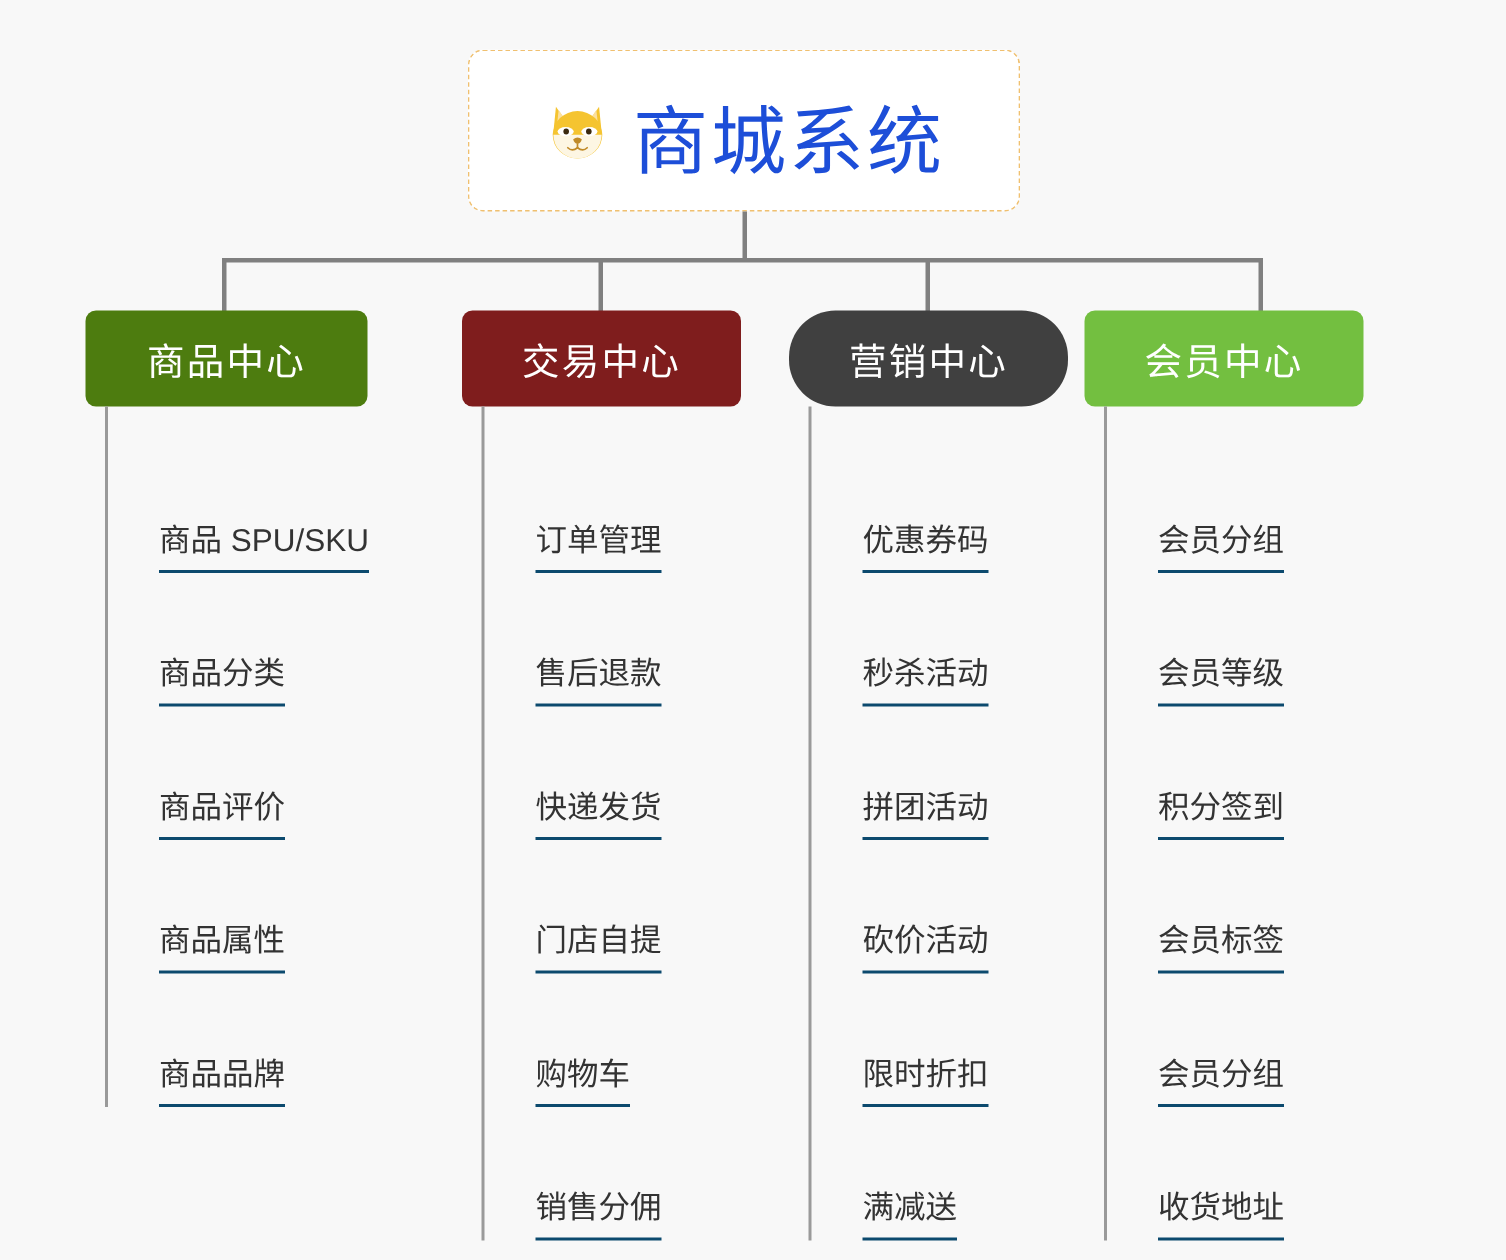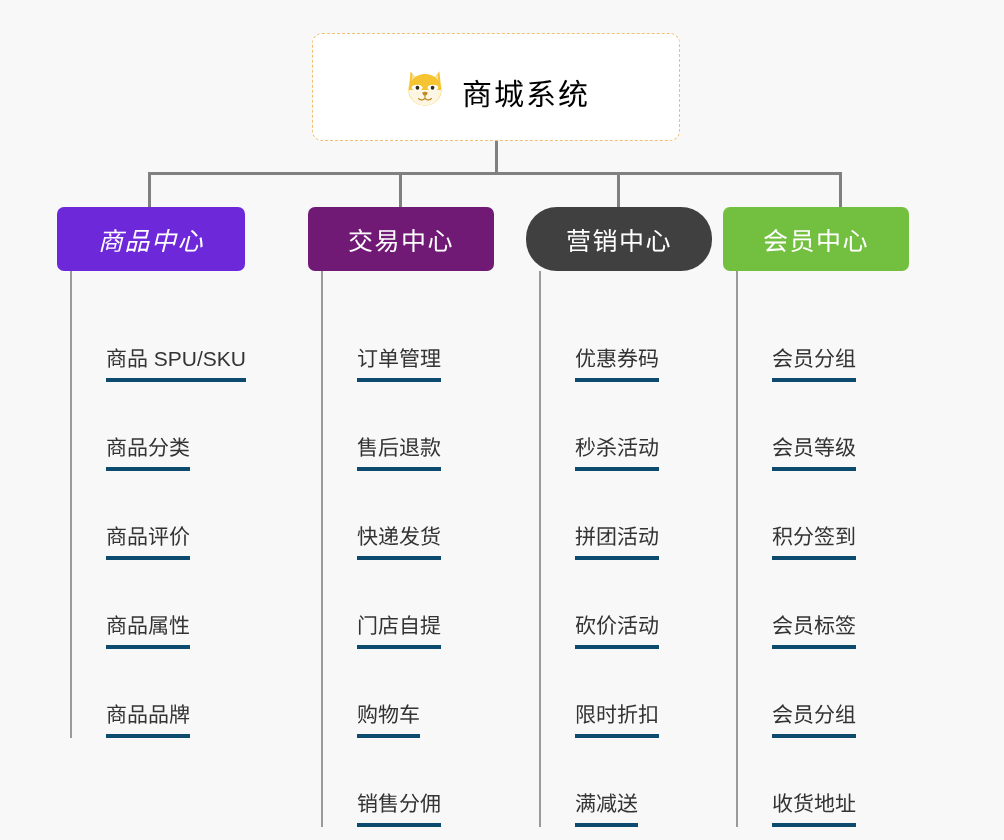--- a/index.html
+++ b/index.html
@@ -29,22 +29,22 @@
     height: 108px;
     background: #ffffff;
     border: 1px dashed #f0c070;
     border-radius: 10px;
     display: flex;
     align-items: center;
     justify-content: center;
     gap: 14px;
   }
   .root-title {
-    font-size: 30px;
-    color: #000000;
+    font-size: 50px;
+    color: #1d4ed8;
     letter-spacing: 2px;
     line-height: 1;
     white-space: nowrap;
     margin-top: 16px;
   }
   .dog-icon { display: block; width: 46px; height: 46px; }
 
   
   .conn { position: absolute; background: #808080; }
   .conn-stem  { left: 495px; top: 141px;  width: 3px;  height: 33px; }
@@ -66,22 +66,22 @@
     height: 64px;
     border-radius: 7px;
     display: flex;
     align-items: center;
     justify-content: center;
     color: #ffffff;
     font-size: 25px;
     letter-spacing: 1.5px;
     white-space: nowrap;
   }
-  .cat-blue   { background: #6d28d9; font-style: italic; }
-  .cat-red    { background: #701a75; }
+  .cat-blue   { background: #4d7c0f; }
+  .cat-red    { background: #7f1d1d; }
   .cat-orange { background: #404040; border-radius: 31px; }
   .cat-green  { background: #73bf40; }
 
   
   .leaf-list {
     margin-left: 13px;
     border-left: 2px solid #9a9a9a;
     padding-top: 22px;
   }
   .leaf-item {
@@ -89,21 +89,21 @@
     display: flex;
     align-items: flex-end;
     padding-left: 34px;
     padding-right: 10px;
   }
   .leaf-label {
     font-size: 21px;
     color: #333333;
     line-height: 1.2;
     padding-bottom: 7px;
-    border-bottom: 4px solid #0c4a6e;
+    border-bottom: 2px solid #0c4a6e;
     white-space: nowrap;
     flex: 0 0 auto;
   }
 </style>
 </head>
 <body>
 
 <div id="diagram">
 
   <div class="root-node">

